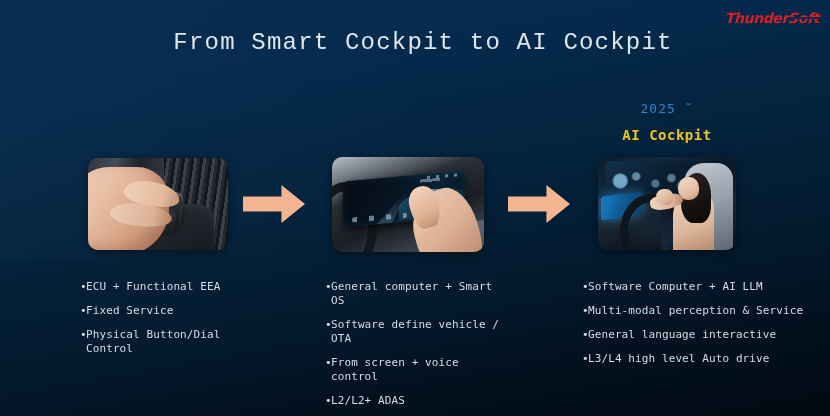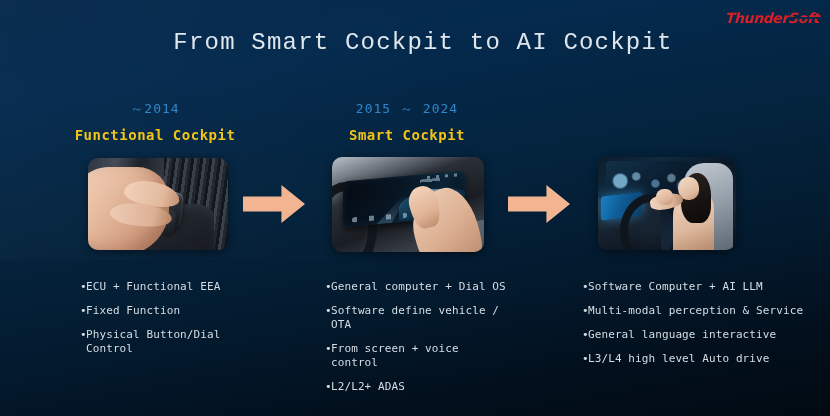--- a/index.html
+++ b/index.html
@@ -402,24 +402,20 @@
 </style>
 </head>
 <body>
 
 <div id="slide">
 
   <div class="logo"><span>Thunder</span><span class="soft">Soft</span></div>
 
   <div class="title">From Smart Cockpit to AI Cockpit</div>
 
-  <div class="col" id="col-0">
-    <div class="era">～2014</div>
-    <div class="phase">Functional Cockpit</div>
-  </div>
 
   <div class="photo-wrap" id="photo-0">
     <div class="photo">
       <div class="p0-bg"></div>
       <div class="p0-vent"></div>
       <div class="p0-console"></div>
       <div class="p0-dial"></div>
       <div class="p0-dial2"></div>
       <div class="p0-hand"></div>
       <div class="p0-finger"></div>
@@ -427,34 +423,30 @@
     </div>
   </div>
 
   <div class="bullets" id="bullets-0">
     <div class="bullet">
       <span class="dot">•</span>
       <span class="btext">ECU + Functional EEA</span>
     </div>
     <div class="bullet">
       <span class="dot">•</span>
-      <span class="btext">Fixed Function</span>
+      <span class="btext">Fixed Service</span>
     </div>
     <div class="bullet">
       <span class="dot">•</span>
       <span class="btext">Physical Button/Dial Control</span>
     </div>
   </div>
 
   <div class="arrow" id="arrow-0"></div>
 
-  <div class="col" id="col-1">
-    <div class="era">2015 ～ 2024</div>
-    <div class="phase">Smart Cockpit</div>
-  </div>
 
   <div class="photo-wrap" id="photo-1">
     <div class="photo">
       <div class="p1-bg"></div>
       <div class="p1-wheel"></div>
       <div class="p1-screen">
         <div class="p1-hill"></div>
         <div class="p1-road"></div>
         <div class="p1-icons"></div>
         <div class="p1-menu"></div>
@@ -462,39 +454,41 @@
       </div>
       <div class="p1-sleeve"></div>
       <div class="p1-hand"></div>
       <div class="p1-finger"></div>
     </div>
   </div>
 
   <div class="bullets" id="bullets-1">
     <div class="bullet">
       <span class="dot">•</span>
-      <span class="btext">General computer + Dial OS</span>
+      <span class="btext">General computer + Smart OS</span>
     </div>
     <div class="bullet">
       <span class="dot">•</span>
       <span class="btext">Software define vehicle / OTA</span>
     </div>
     <div class="bullet">
       <span class="dot">•</span>
       <span class="btext">From screen + voice control</span>
     </div>
     <div class="bullet">
       <span class="dot">•</span>
       <span class="btext">L2/L2+ ADAS</span>
     </div>
   </div>
 
   <div class="arrow" id="arrow-1"></div>
 
   <div class="col" id="col-2">
+    <div class="era">2025 ˜</div>
+    <div class="phase">AI Cockpit</div>
   </div>
 
   <div class="photo-wrap" id="photo-2">
     <div class="photo">
       <div class="p2-bg"></div>
       <div class="p2-window"></div>
       <div class="p2-lights"></div>
       <div class="p2-dash"></div>
       <div class="p2-display"></div>
       <div class="p2-wheel"></div>

